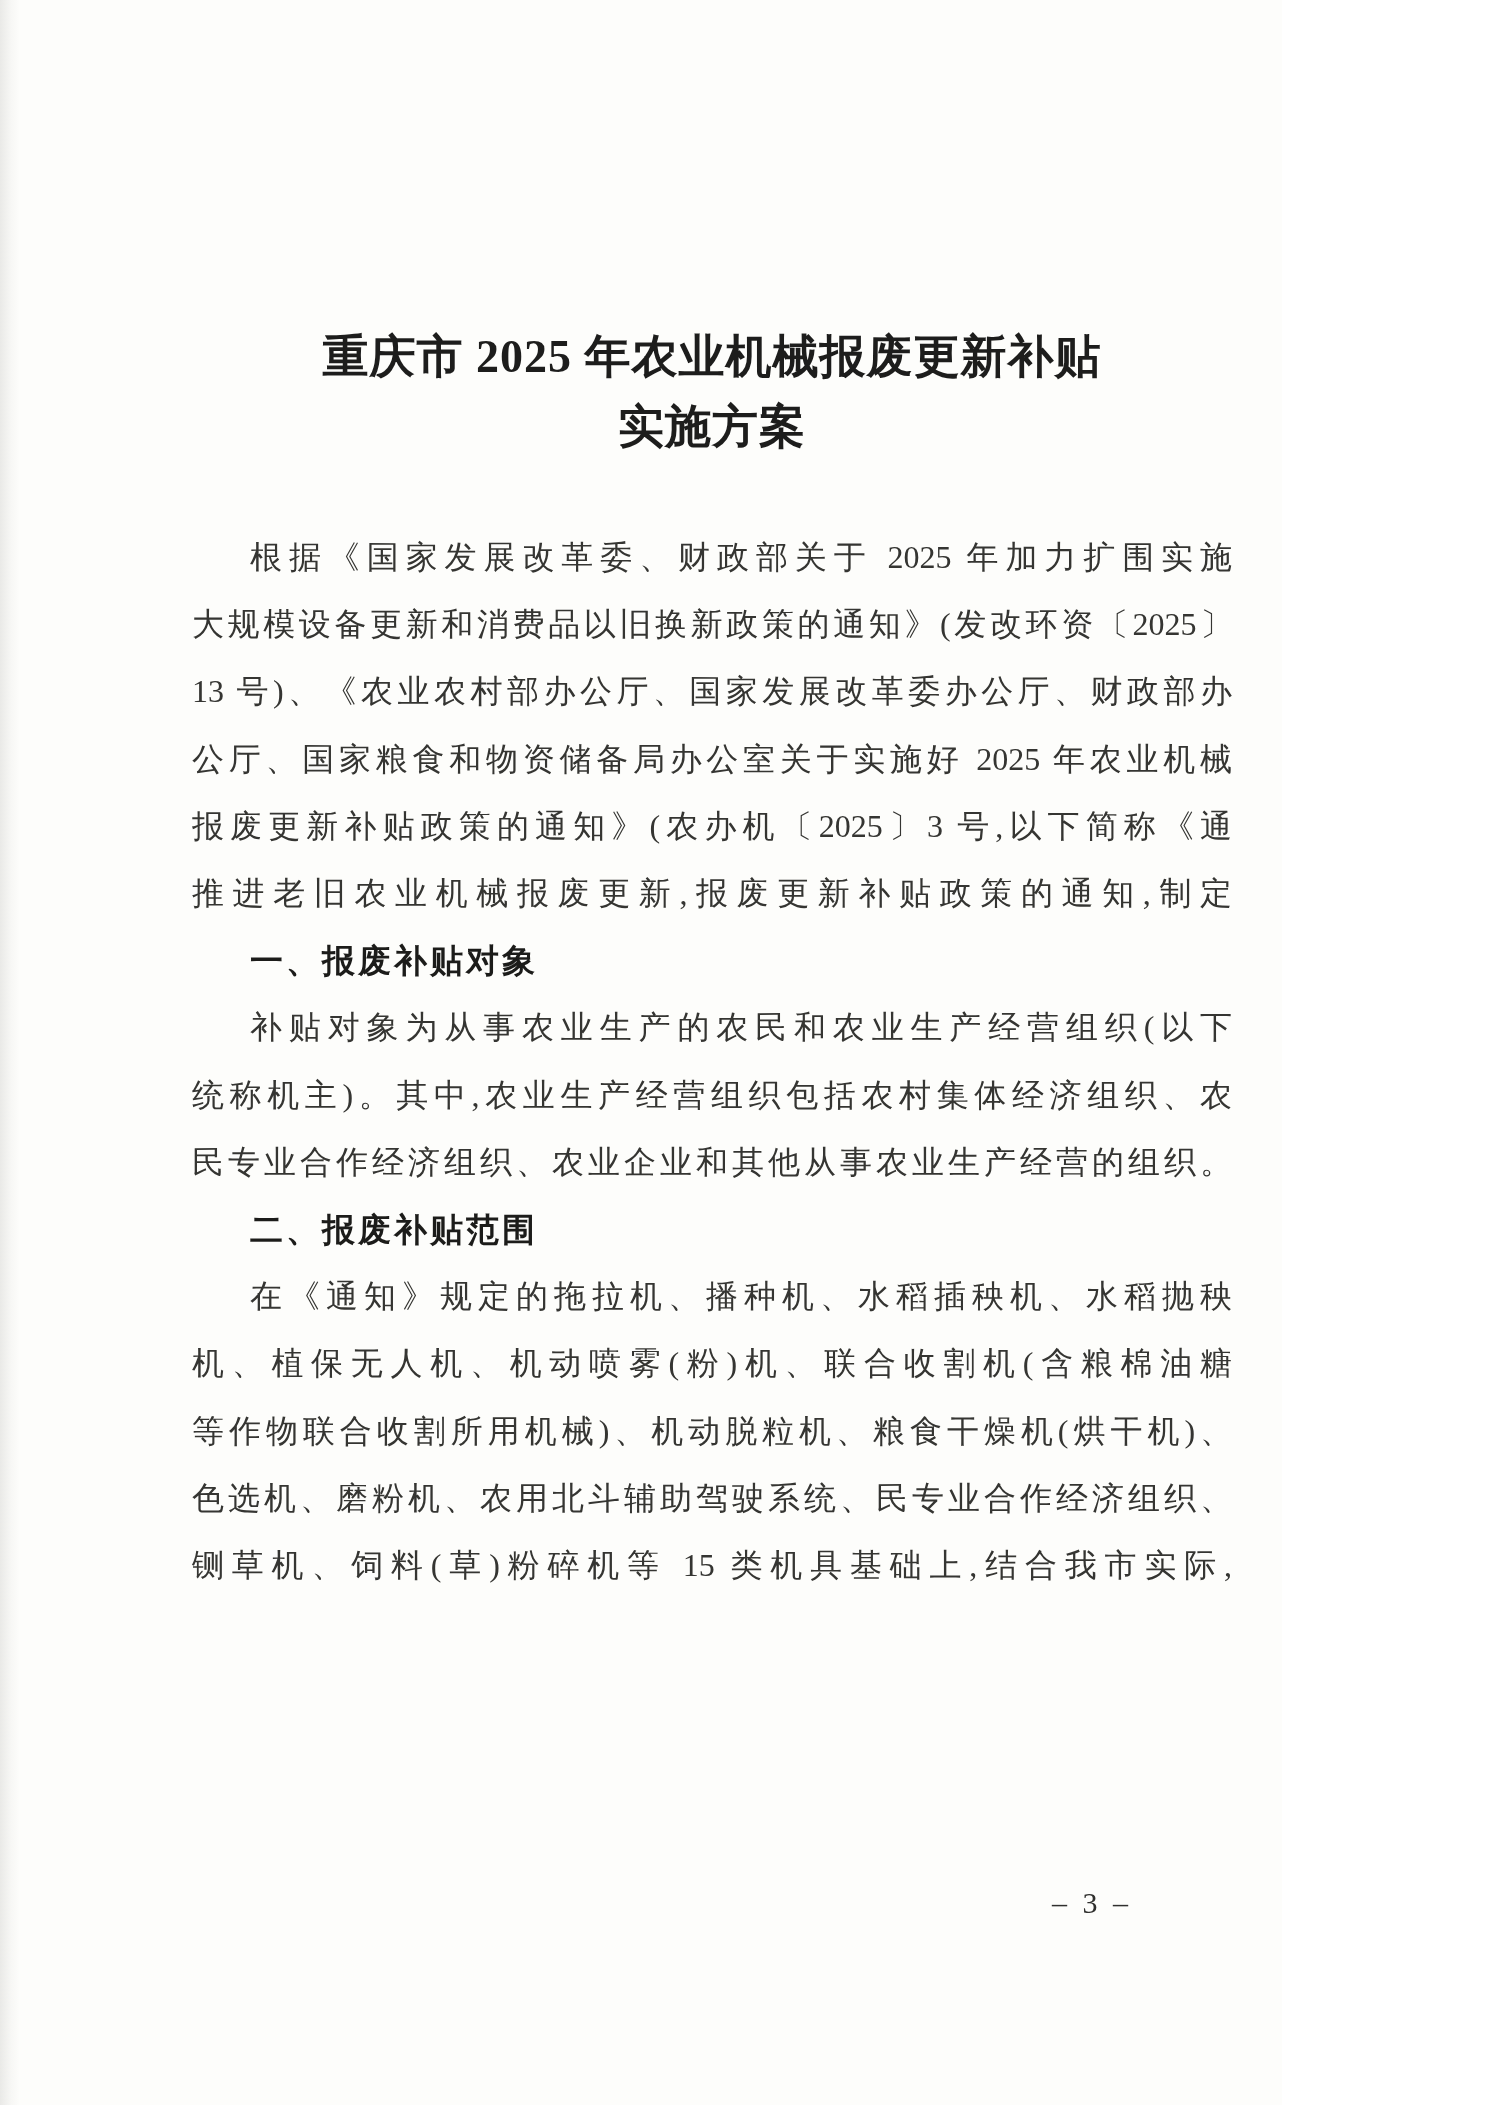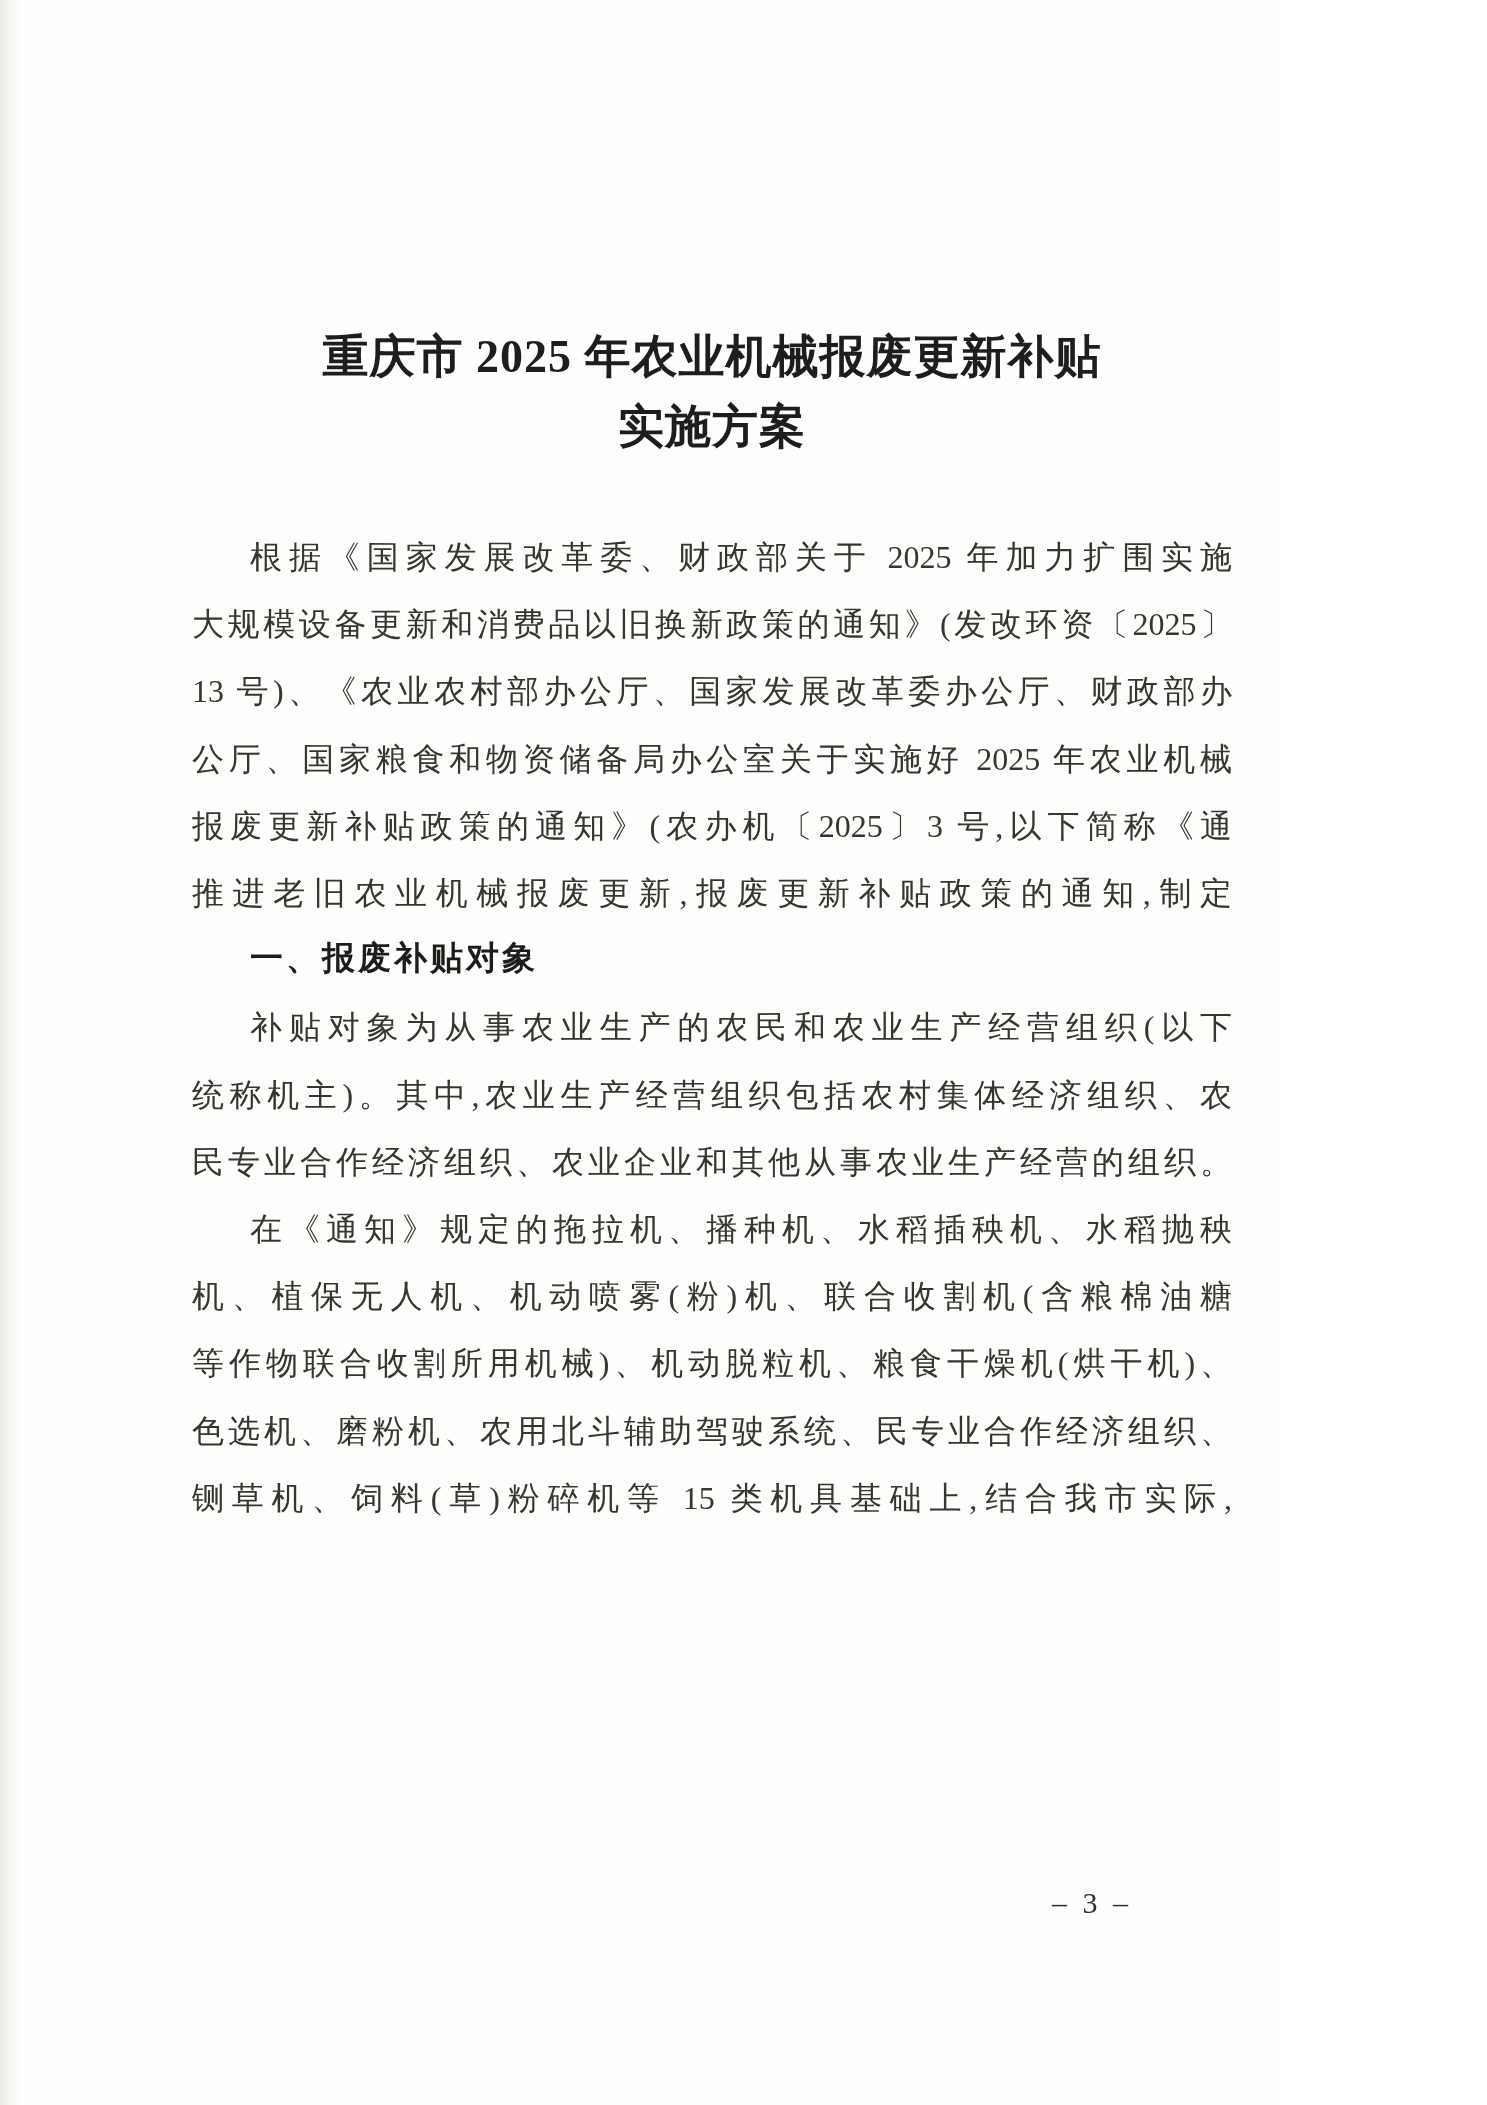--- a/index.html
+++ b/index.html
@@ -45,21 +45,21 @@
     color: #353532;
   }
   .ln {
     text-align: justify;
     text-align-last: justify;
     white-space: nowrap-off;
   }
   .ln.ind { padding-left: 58px; }
   .ln.end { text-align-last: left; }
   .hd {
-    font-family: Liberation Mono, monospace;
+    font-family: Liberation Sans, sans-serif;
     font-weight: 700;
     font-size: 33px;
     letter-spacing: 3px;
     color: #1c1c1a;
     padding-left: 58px;
     text-align: left;
     text-align-last: left;
   }
   .page-number {
     position: absolute;
@@ -90,20 +90,21 @@
     <div class="ln">公厅、国家粮食和物资储备局办公室关于实施好 2025 年农业机械</div>
     <div class="ln">报废更新补贴政策的通知》(农办机〔2025〕3 号,以下简称《通</div>
     <div class="ln">推进老旧农业机械报废更新,报废更新补贴政策的通知,制定</div>
 
     <div class="hd">一、报废补贴对象</div>
 
     <div class="ln ind">补贴对象为从事农业生产的农民和农业生产经营组织(以下</div>
     <div class="ln">统称机主)。其中,农业生产经营组织包括农村集体经济组织、农</div>
     <div class="ln">民专业合作经济组织、农业企业和其他从事农业生产经营的组织。</div>
 
+    <div class="hd">二、报废补贴范围</div>
 
     <div class="ln ind">在《通知》规定的拖拉机、播种机、水稻插秧机、水稻抛秧</div>
     <div class="ln">机、植保无人机、机动喷雾(粉)机、联合收割机(含粮棉油糖</div>
     <div class="ln">等作物联合收割所用机械)、机动脱粒机、粮食干燥机(烘干机)、</div>
     <div class="ln">色选机、磨粉机、农用北斗辅助驾驶系统、民专业合作经济组织、</div>
     <div class="ln">铡草机、饲料(草)粉碎机等 15 类机具基础上,结合我市实际,</div>
   </div>
 
   <div class="page-number">– 3 –</div>
 </div>

